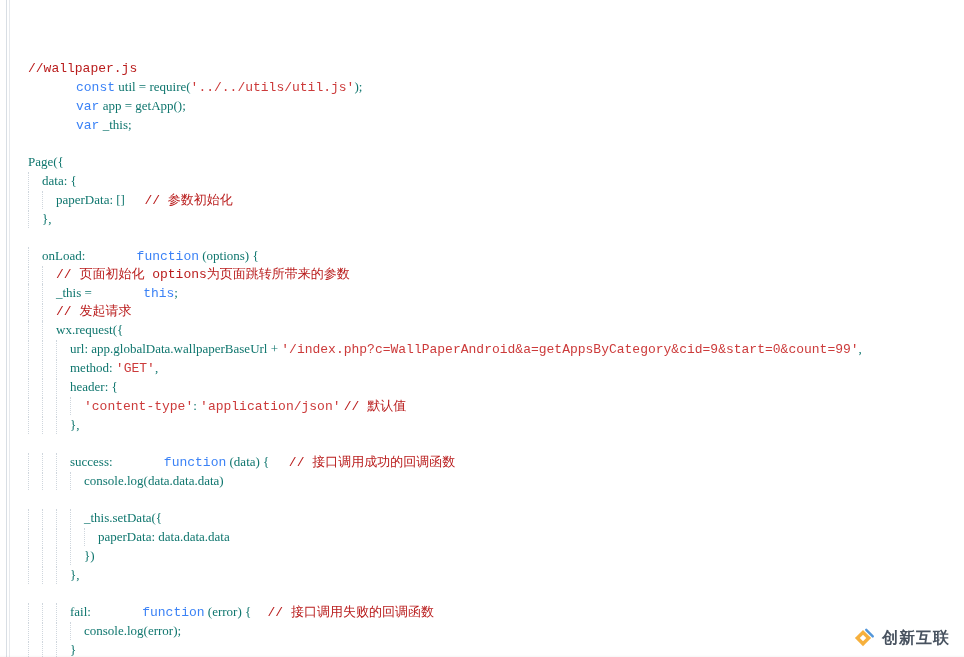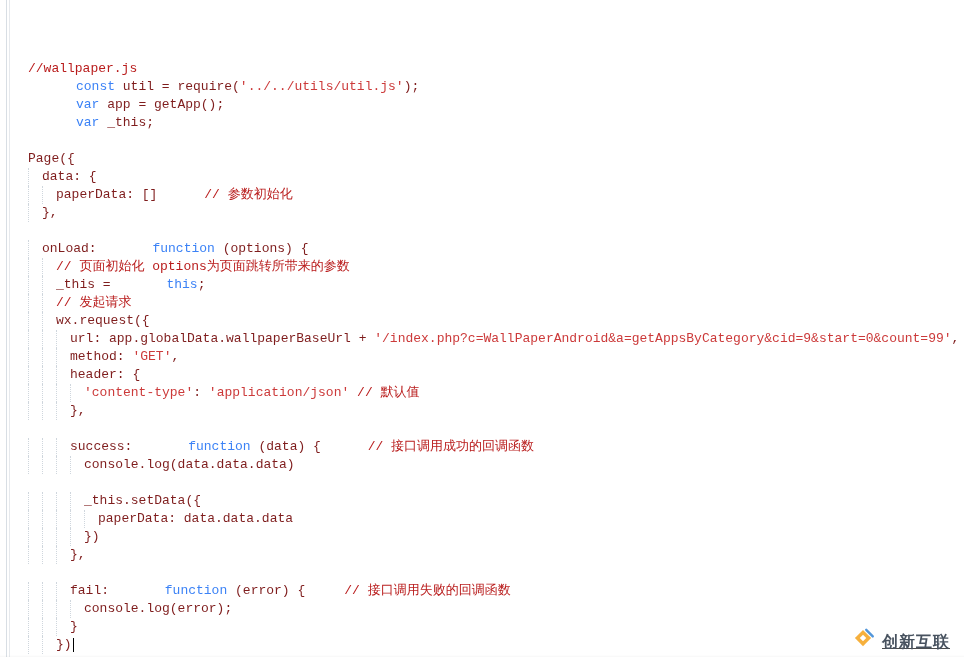--- a/index.html
+++ b/index.html
@@ -32,39 +32,38 @@
   }
   
   .guide {
     border-left: 1px dotted #cfd6dd;
     display: inline-block;
     width: 14px;
     vertical-align: top;
   }
   .line { display: block; min-height: 18px; }
   .kw { color: #3b82f6; margin-left: 48px; }          
-  .ident { color: #7f1d1d; }           
+  .ident { color: #0f766e; font-family: Liberation Serif, serif; }           
   .str { color: #cc3a3a; text-align: right; }          
   .cmt { color: #b91c1c; }
   .caret {
     display: inline-block;
     width: 1px; height: 14px;
     background: #000;
     vertical-align: text-bottom;
     margin-left: 1px;
   }
   
   .watermark {
     position: absolute;
     right: 14px; bottom: 6px;
-    display: flex; align-items: flex-end;
+    display: flex; align-items: center;
     gap: 6px;
     opacity: 0.88;
     pointer-events: none;
-    text-decoration: underline;
   }
   .watermark .logo {
     width: 26px; height: 26px;
     position: relative;
   }
   .watermark .logo svg { width: 26px; height: 26px; display: block; }
   .watermark .txt {
     font-family: "Microsoft YaHei", Arial, sans-serif;
     font-size: 16px;
     font-weight: 600;

